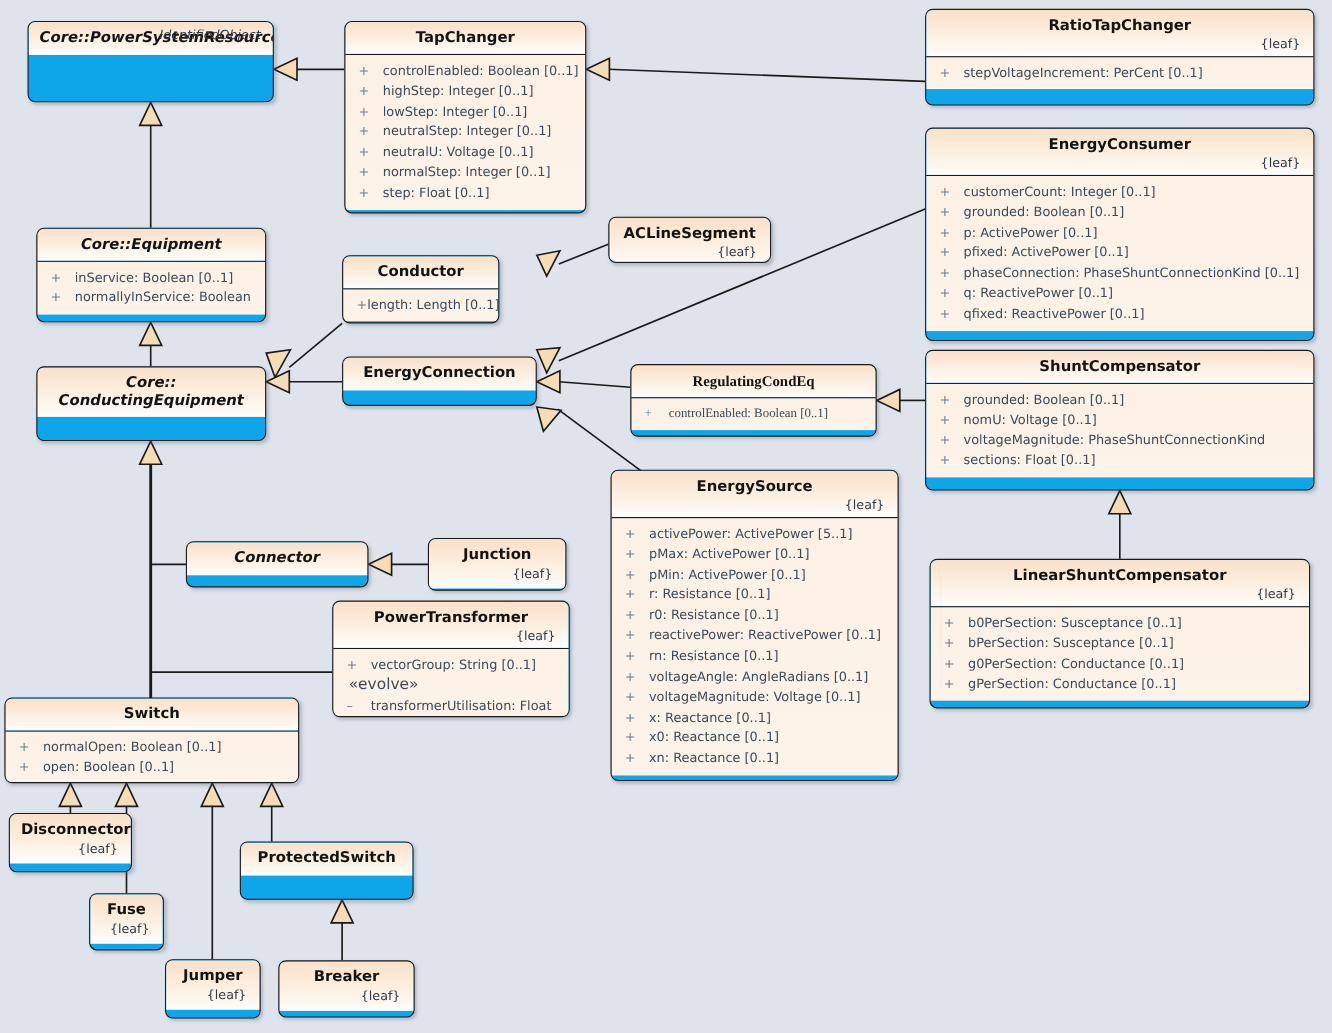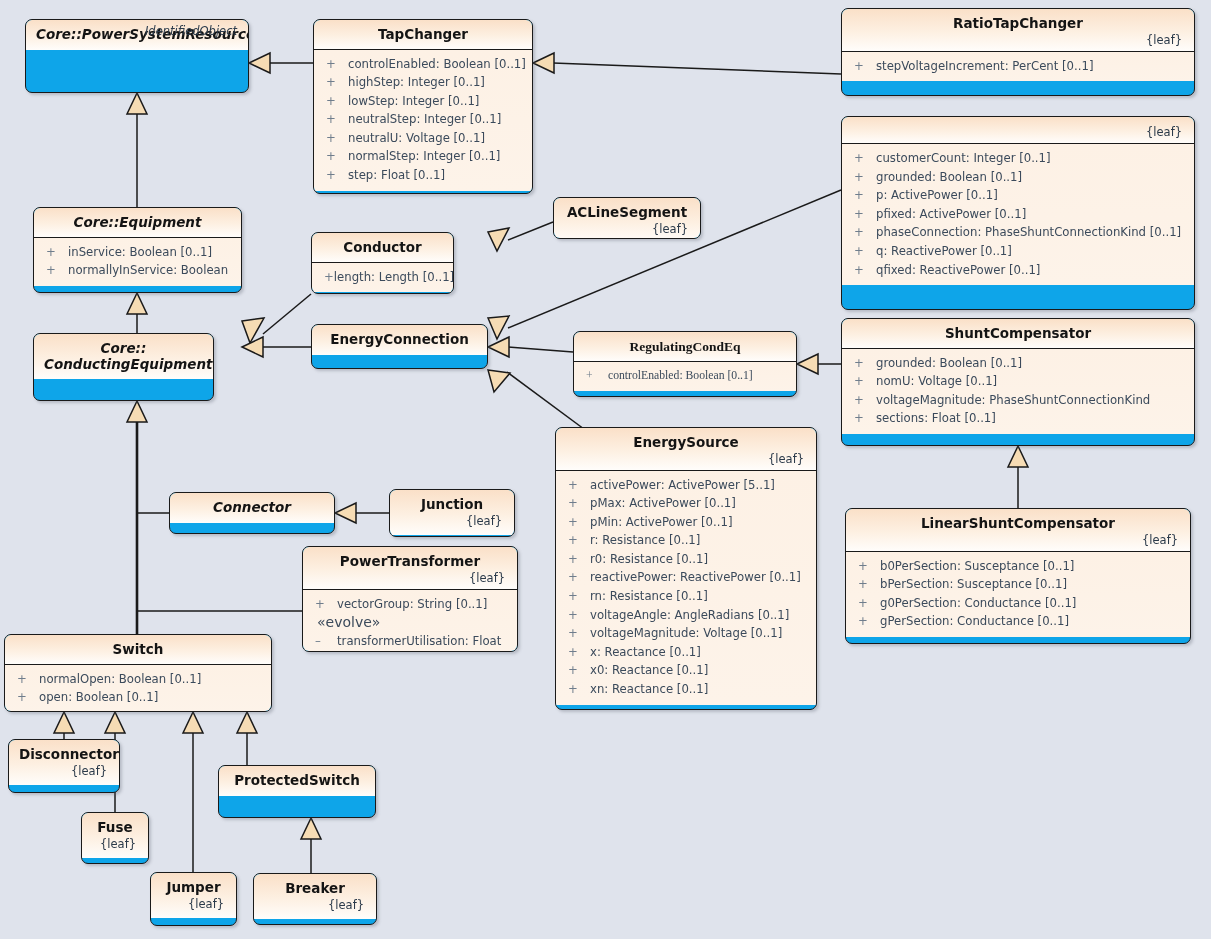--- a/index.html
+++ b/index.html
@@ -187,20 +187,21 @@
       </div>
       <div class="attrs">
         <div class="attr">
           <span class="vis">+</span>
           <span class="atext">stepVoltageIncrement: PerCent [0..1]</span>
         </div>
       </div>
     </div>
     <div class="cls" style="left: 841px; top: 116px; width: 354px; height: 194px;">
       <div class="hdr withleaf">
+        <div class="cname">EnergyConsumer</div>
         <div class="leaf">{leaf}</div>
       </div>
       <div class="attrs">
         <div class="attr">
           <span class="vis">+</span>
           <span class="atext">customerCount: Integer [0..1]</span>
         </div>
         <div class="attr">
           <span class="vis">+</span>
           <span class="atext">grounded: Boolean [0..1]</span>
@@ -299,21 +300,21 @@
           <span class="atext">length: Length [0..1]</span>
         </div>
       </div>
     </div>
     <div class="cls solo" style="left: 553px; top: 197px; width: 148px; height: 42px;">
       <div class="hdr withleaf">
         <div class="cname">ACLineSegment</div>
         <div class="leaf">{leaf}</div>
       </div>
     </div>
-    <div class="cls solo" style="left: 33px; top: 333px; width: 181px; height: 68px;">
+    <div class="cls solo" style="left: 33px; top: 333px; width: 209px; height: 68px;">
       <div class="hdr">
         <div class="cname ital two">
           <div>Core::</div>
           <div>ConductingEquipment</div>
         </div>
       </div>
     </div>
     <div class="cls solo" style="left: 311px; top: 324px; width: 177px; height: 45px;">
       <div class="hdr">
         <div class="cname">EnergyConnection</div>

